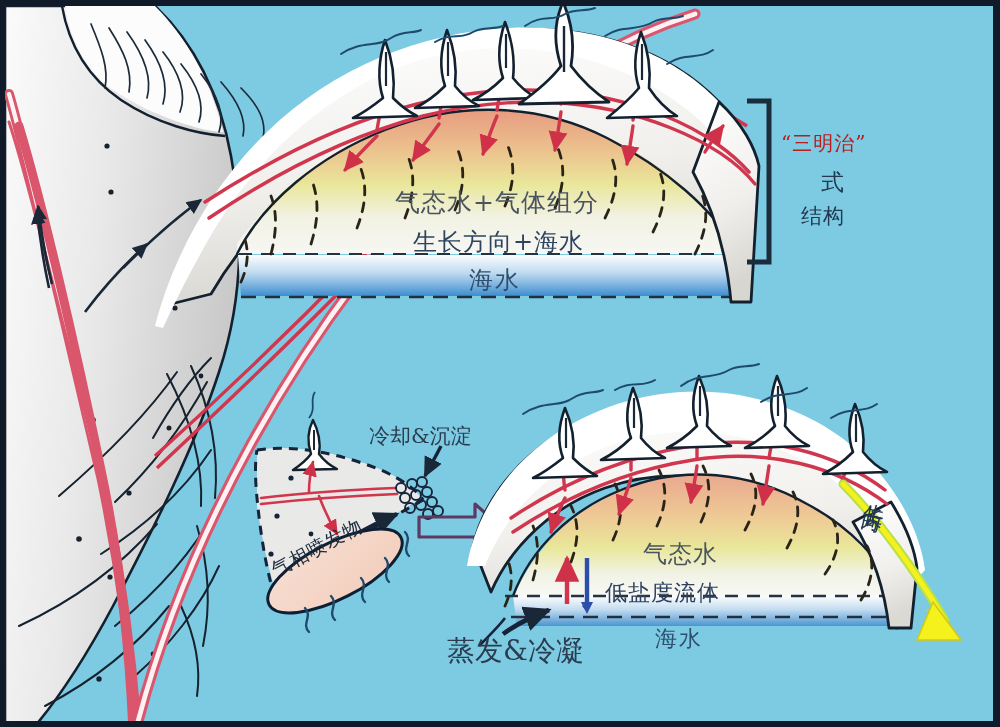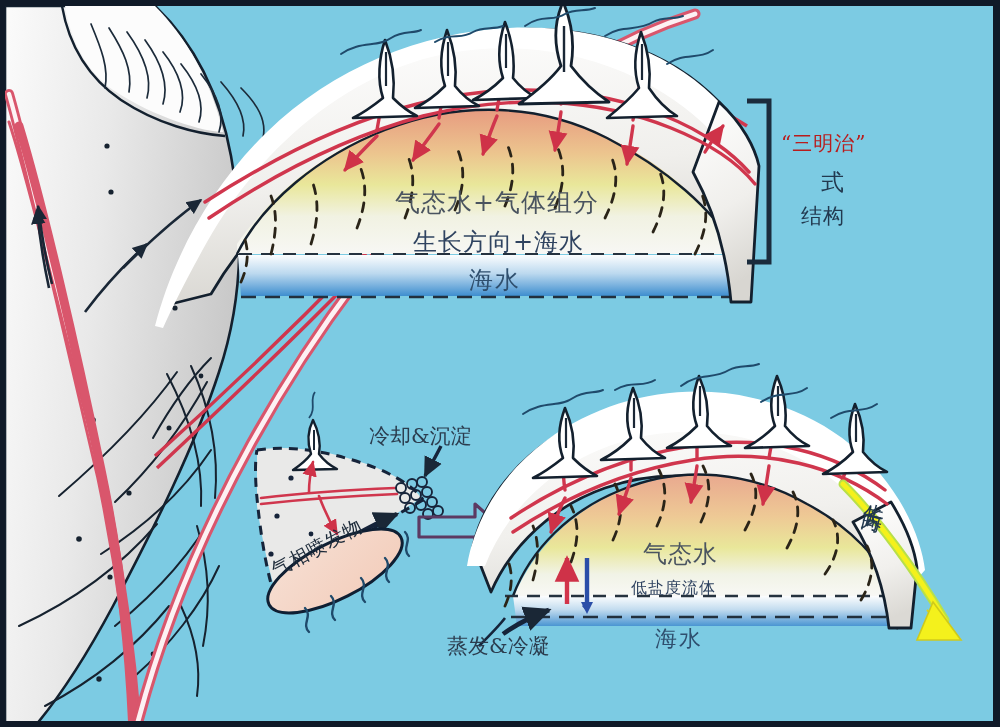--- a/index.html
+++ b/index.html
@@ -11,23 +11,23 @@
   .lbl{position:absolute;color:#2b3a४a;white-space:nowrap;}
   .lbl{color:#2d3c4c;}
   .cjk{font-family:"DejaVu Serif","Liberation Serif",serif;}
   .t-gas{left:390px;top:180px;font-size:25px;letter-spacing:1px;color:#4a5460;}
   .t-hyd{left:408px;top:220px;font-size:24px;letter-spacing:1px;color:#2f4360;}
   .t-sea1{left:464px;top:258px;font-size:24px;letter-spacing:2px;color:#2f4f6e;}
   .t-s1{left:776px;top:124px;font-size:20px;letter-spacing:1px;color:#b91c1c;}
   .t-s2{left:816px;top:161px;font-size:23px;color:#22394f;}
   .t-s3{left:796px;top:196px;font-size:21px;letter-spacing:1px;color:#22394f;}
   .t-cool{left:364px;top:416px;font-size:21px;letter-spacing:0px;color:#2b3c4e;}
-  .t-evap{left:442px;top:626px;font-size:21px;color:#2b3c4e;}
+  .t-evap{left:442px;top:626px;font-size:28px;color:#2b3c4e;}
   .t-gas2{left:638px;top:532px;font-size:24px;letter-spacing:1px;color:#4a5460;}
-  .t-lowsal{left:600px;top:572px;font-size:16px;letter-spacing:1px;color:#2f4360;margin-left:26px;}
+  .t-lowsal{left:600px;top:572px;font-size:22px;letter-spacing:1px;color:#2f4360;}
   .t-sea2{left:650px;top:618px;font-size:22px;letter-spacing:2px;color:#2f4f6e;}
   .t-vap{position:absolute;left:262px;top:554px;font-size:19px;color:#1d2b3a;
          transform:rotate(-28deg);transform-origin:left top;letter-spacing:1px;}
   .t-grow{position:absolute;left:862px;top:478px;font-size:21px;color:#22394f;letter-spacing:3px;
           writing-mode:vertical-rl;transform:rotate(14deg);transform-origin:left top;}
 </style>
 </head>
 <body>
 
 <div id="stage">

